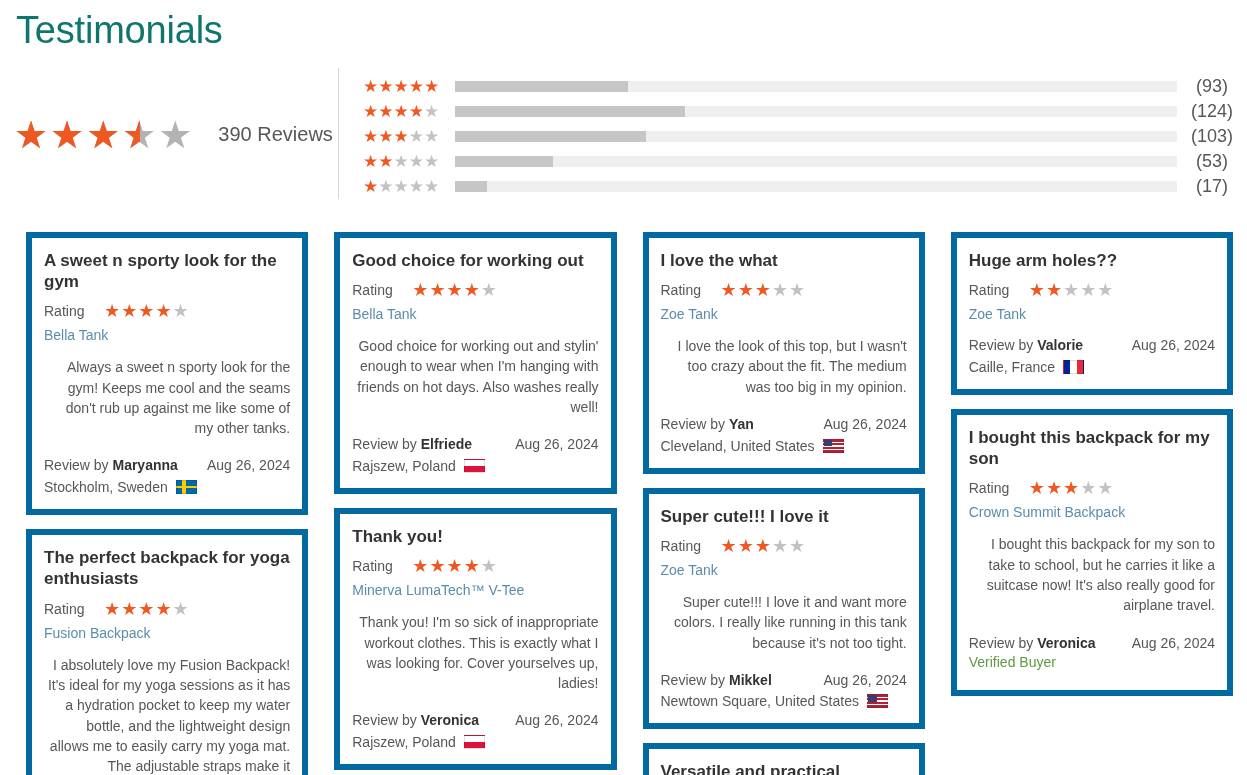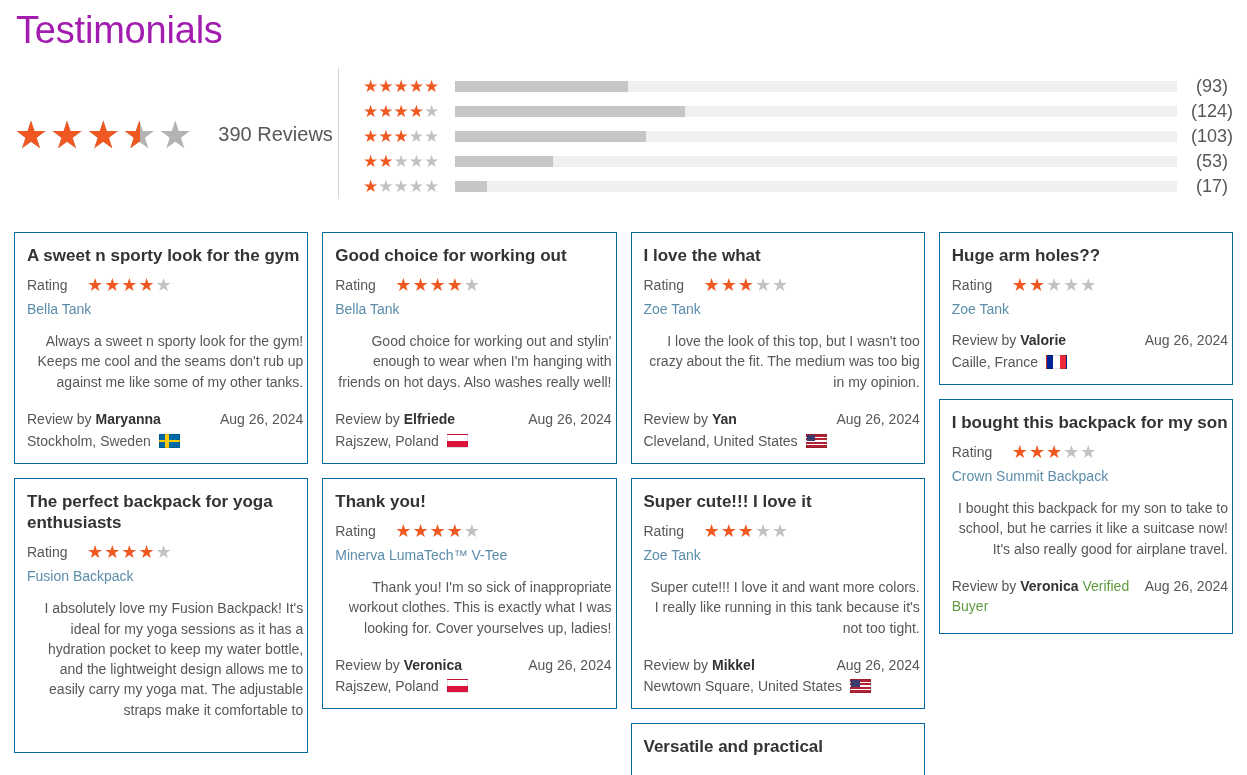--- a/index.html
+++ b/index.html
@@ -11,21 +11,21 @@
     color: #333333;
     overflow: hidden;
   }
 
   .page { position: relative; width: 1247px; height: 775px; }
 
   
   .page-title {
     font-size: 38px;
     font-weight: 300;
-    color: #a21caf;
+    color: #0f766e;
     letter-spacing: -0.2px;
     padding: 8px 0 0 16px;
     margin: 0;
     line-height: 1.2;
   }
 
   
   .summary {
     display: flex;
     align-items: flex-start;
@@ -116,23 +116,24 @@
   }
   .col {
     flex: 1;
     min-width: 0;
     display: flex;
     flex-direction: column;
     gap: 14px;
   }
 
   .card {
-    border: 1px solid #0369a1;
+    border: 6px solid #0369a1;
     background: #fff;
-    padding: 12px 4px 14px 12px;
+    padding: 12px 12px 14px 12px;
+    margin-left: 12px;
   }
   .card-title {
     font-size: 17px;
     font-weight: 700;
     color: #333333;
     line-height: 1.25;
     margin: 0 0 10px 0;
   }
   .rating-line {
     display: flex;

